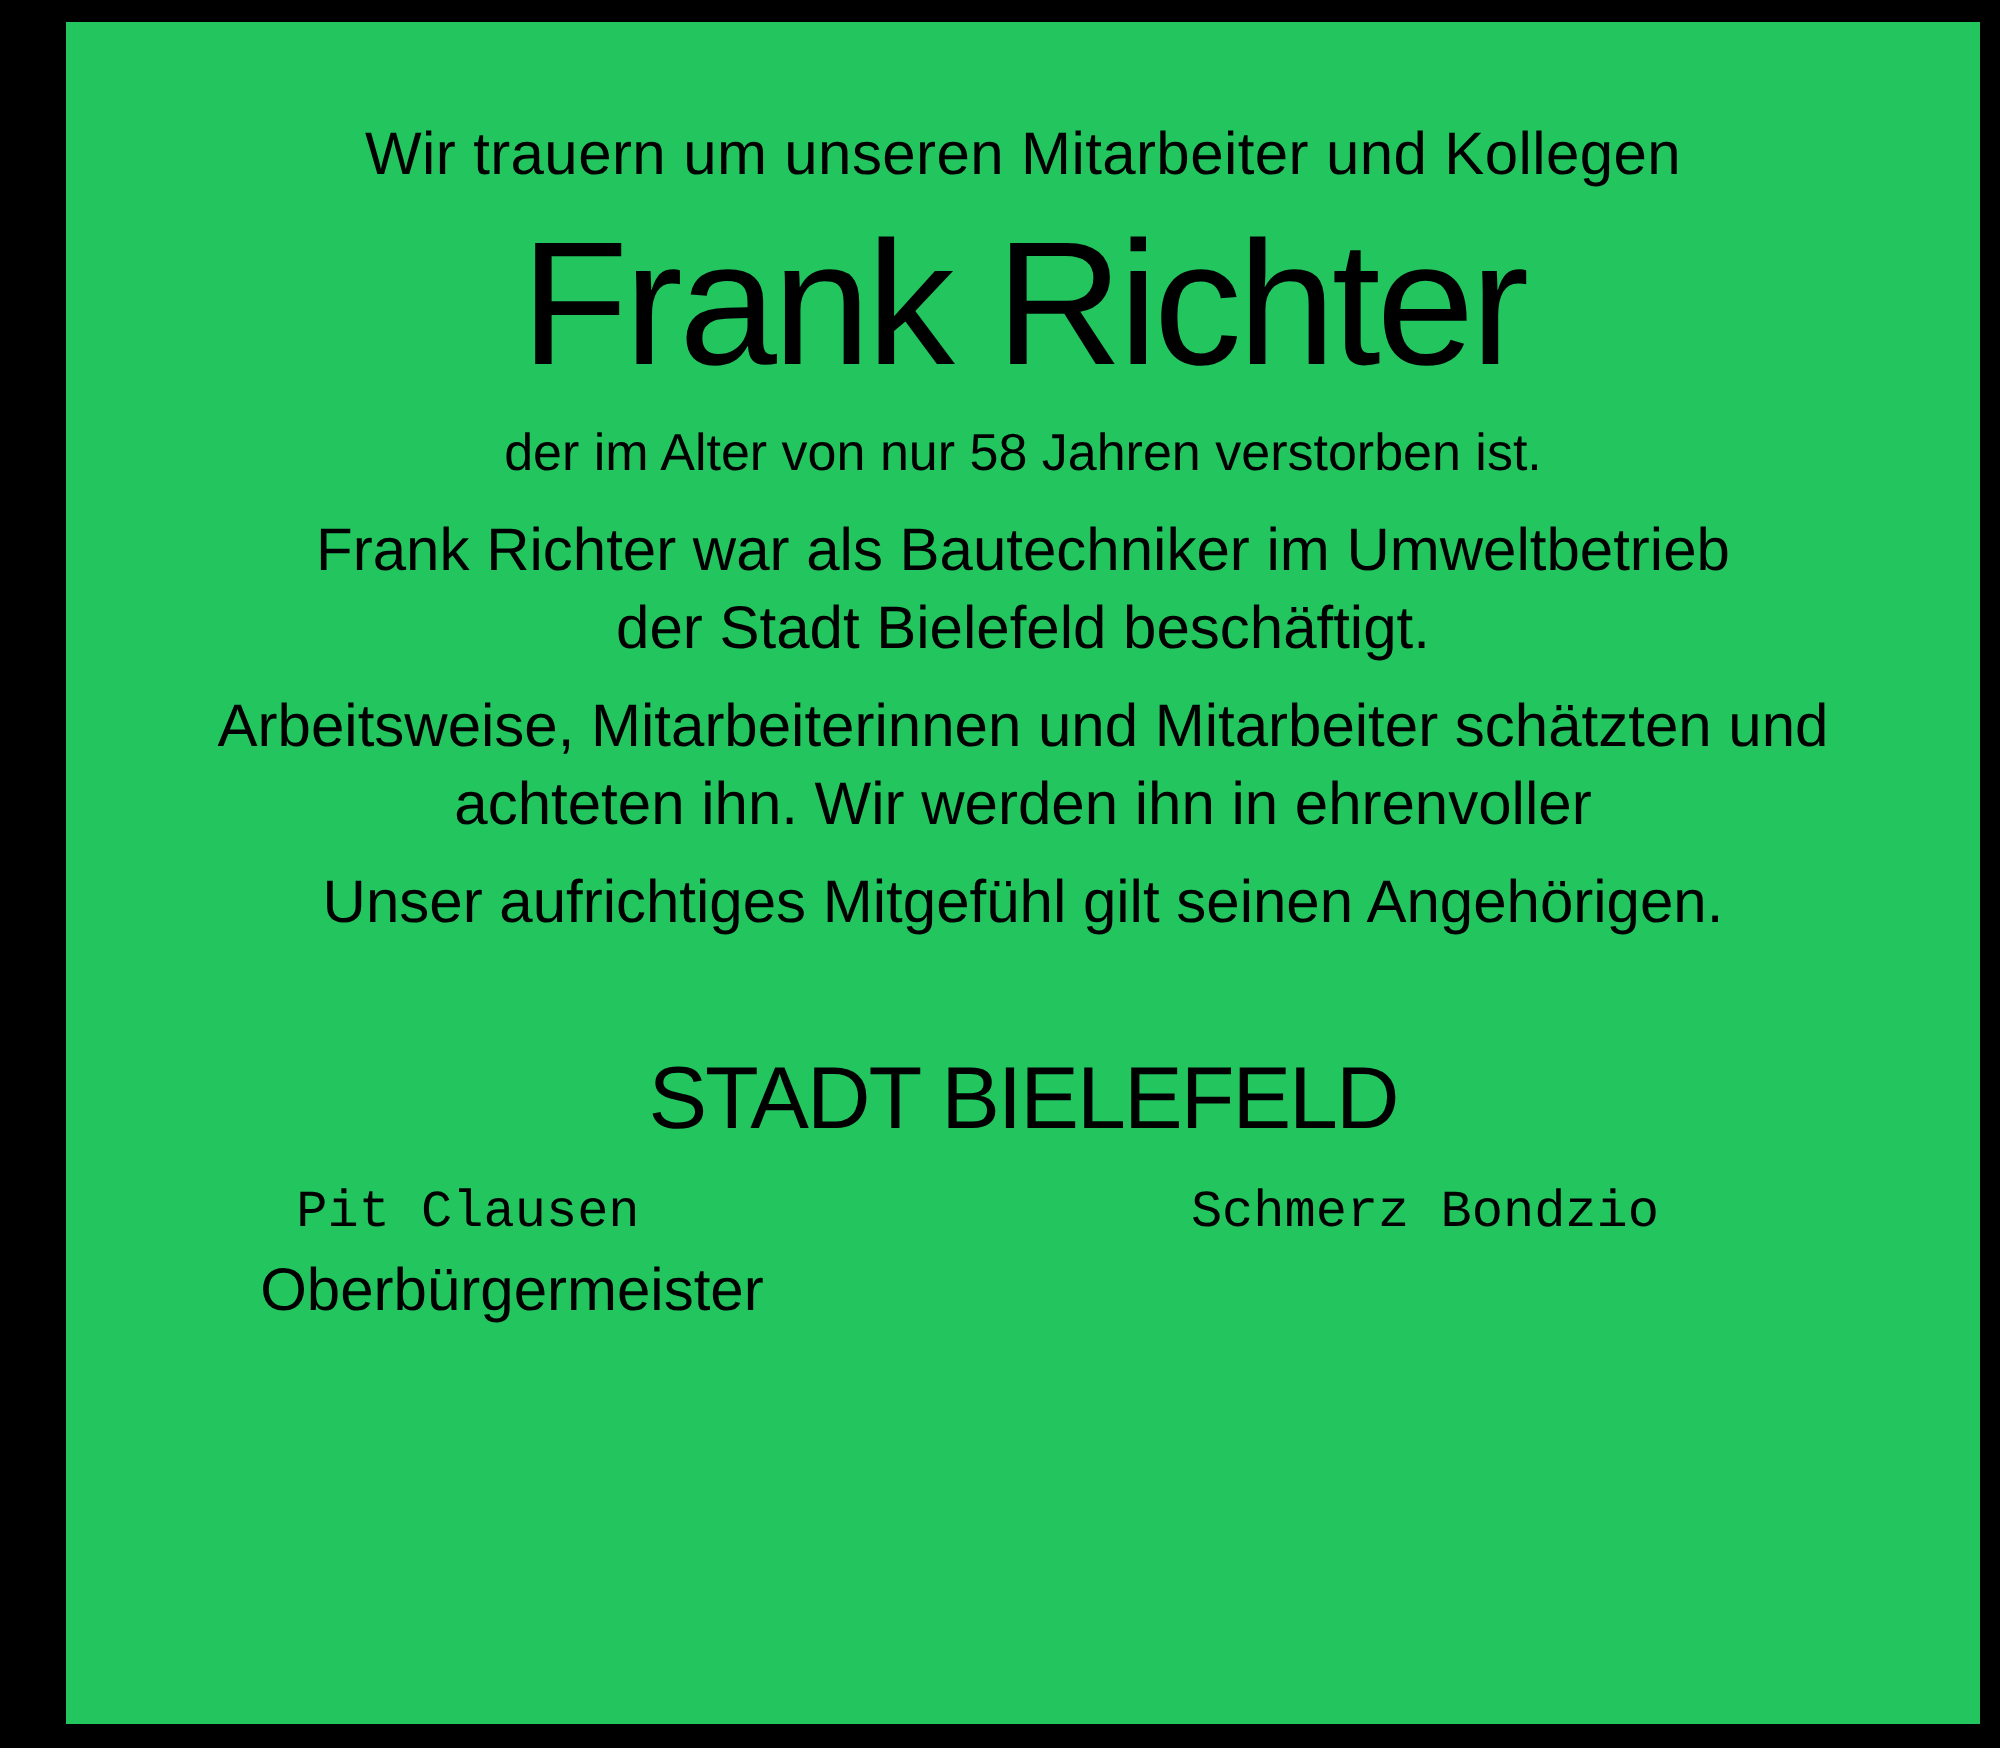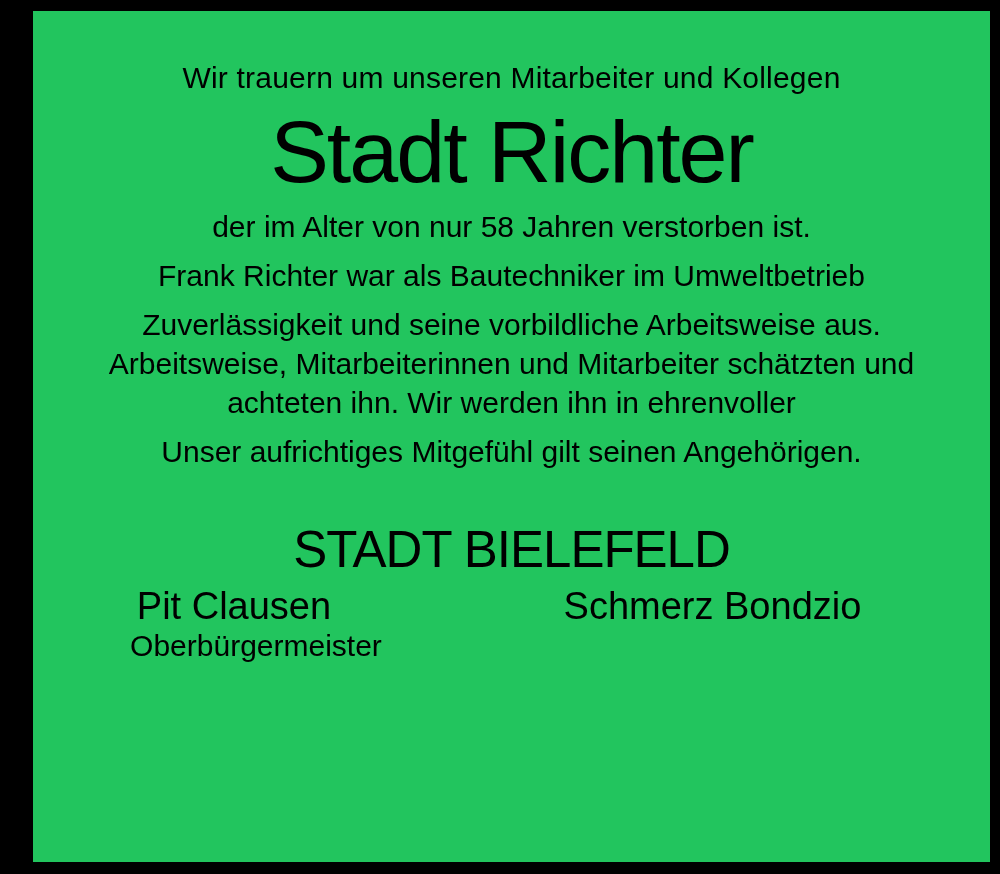--- a/index.html
+++ b/index.html
@@ -37,68 +37,69 @@
     letter-spacing: 0.2px;
   }
   .deceased-name {
     font-size: 88px;
     line-height: 94px;
     margin-top: 8px;
     letter-spacing: -2px;
     font-weight: 400;
   }
   .age-line {
-    font-size: 30px;
+    font-size: 26px;
     line-height: 39px;
     margin-top: 8px;
   }
   .para {
     font-size: 30px;
     line-height: 39px;
     margin-top: 10px;
   }
   .org-name {
-    font-size: 51px;
+    font-size: 44px;
     line-height: 46px;
     margin-top: 56px;
     letter-spacing: -1px;
   }
   .signatures {
     display: flex;
     margin-top: 13px;
   }
   .sig-col-left  { width: 42%; }
   .sig-col-right { width: 58%; }
   .sig-name {
-    font-size: 38px;
+    font-size: 26px;
     line-height: 40px;
+    font-family: Liberation Mono, monospace;
   }
   .sig-title {
     font-size: 30px;
     line-height: 39px;
     padding-left: 44px;
   }
 </style>
 </head>
 <body>
 
 <div class="frame-inner">
 
   <div class="intro line">Wir trauern um unseren Mitarbeiter und Kollegen</div>
 
-  <div class="deceased-name line">Stadt Richter</div>
+  <div class="deceased-name line">Frank Richter</div>
 
   <div class="age-line line">der im Alter von nur 58 Jahren verstorben ist.</div>
 
   <div class="para">
     <span class="line">Frank Richter war als Bautechniker im Umweltbetrieb</span>
+    <span class="line">der Stadt Bielefeld beschäftigt.</span>
   </div>
 
   <div class="para">
-    <span class="line">Zuverlässigkeit und seine vorbildliche Arbeitsweise aus.</span>
     <span class="line">Arbeitsweise, Mitarbeiterinnen und Mitarbeiter schätzten und</span>
     <span class="line">achteten ihn. Wir werden ihn in ehrenvoller</span>
   </div>
 
 
   <div class="para">
     <span class="line">Unser aufrichtiges Mitgefühl gilt seinen Angehörigen.</span>
   </div>
 
   <div class="org-name line">STADT BIELEFELD</div>

